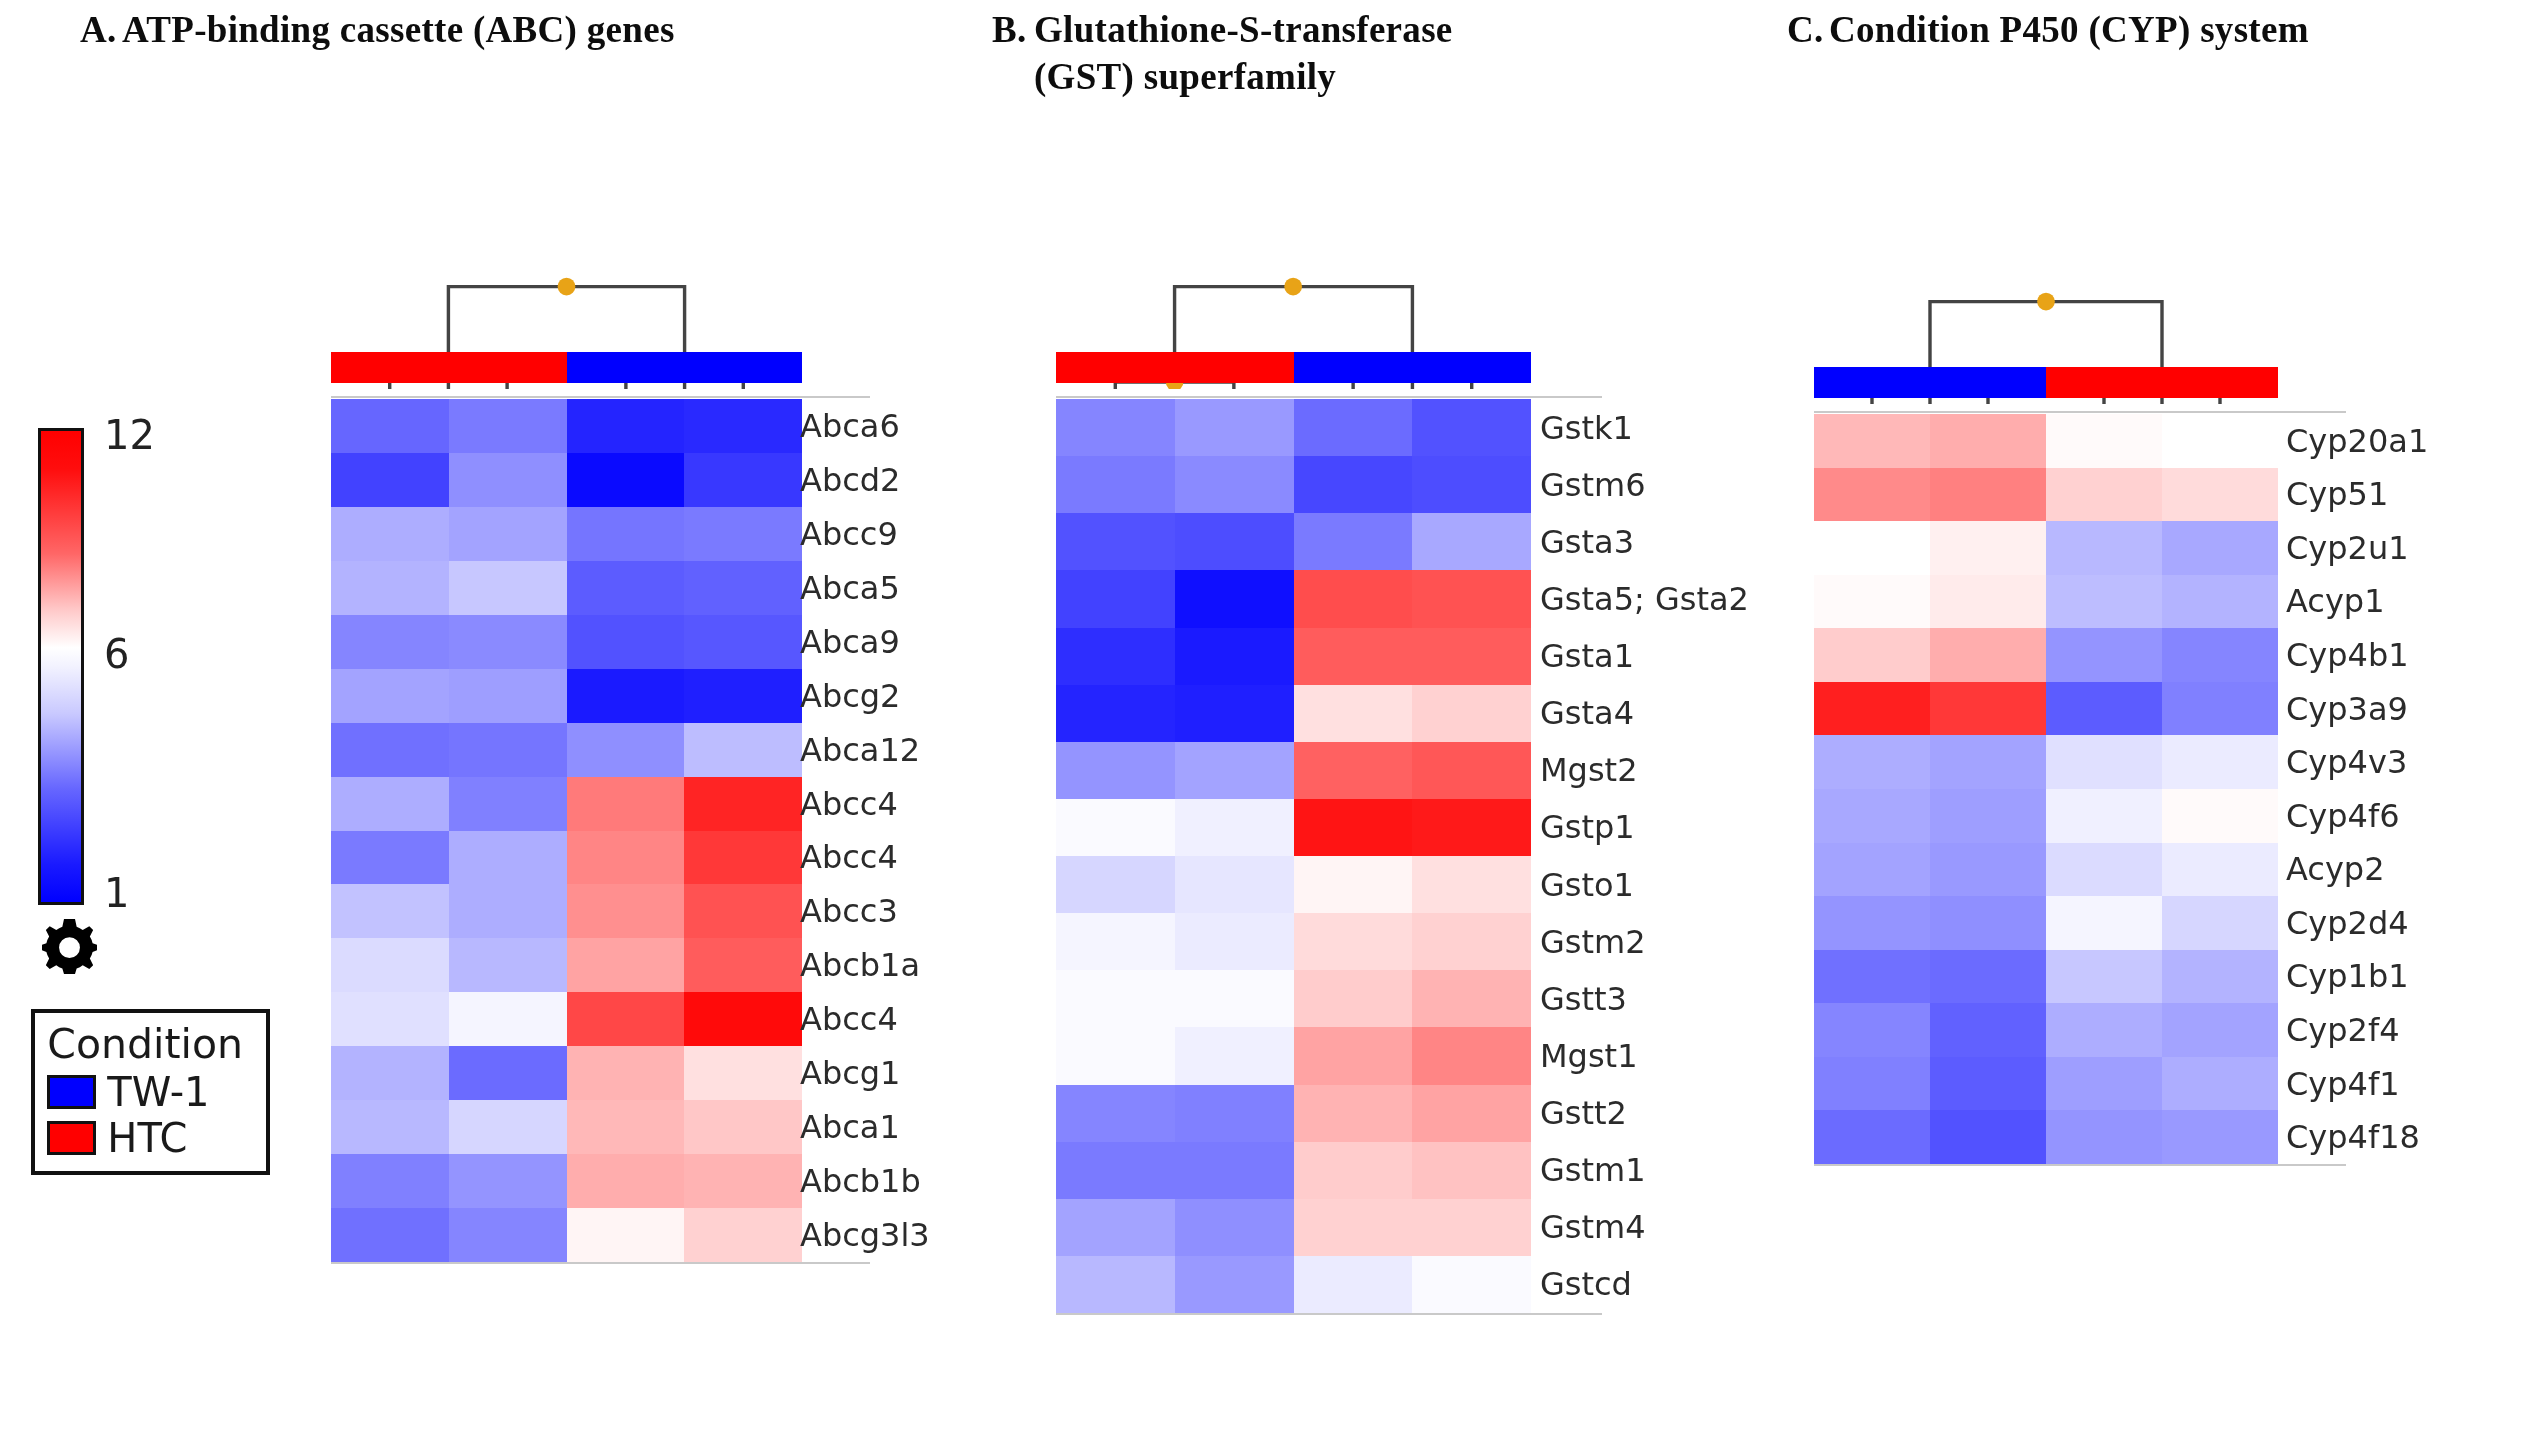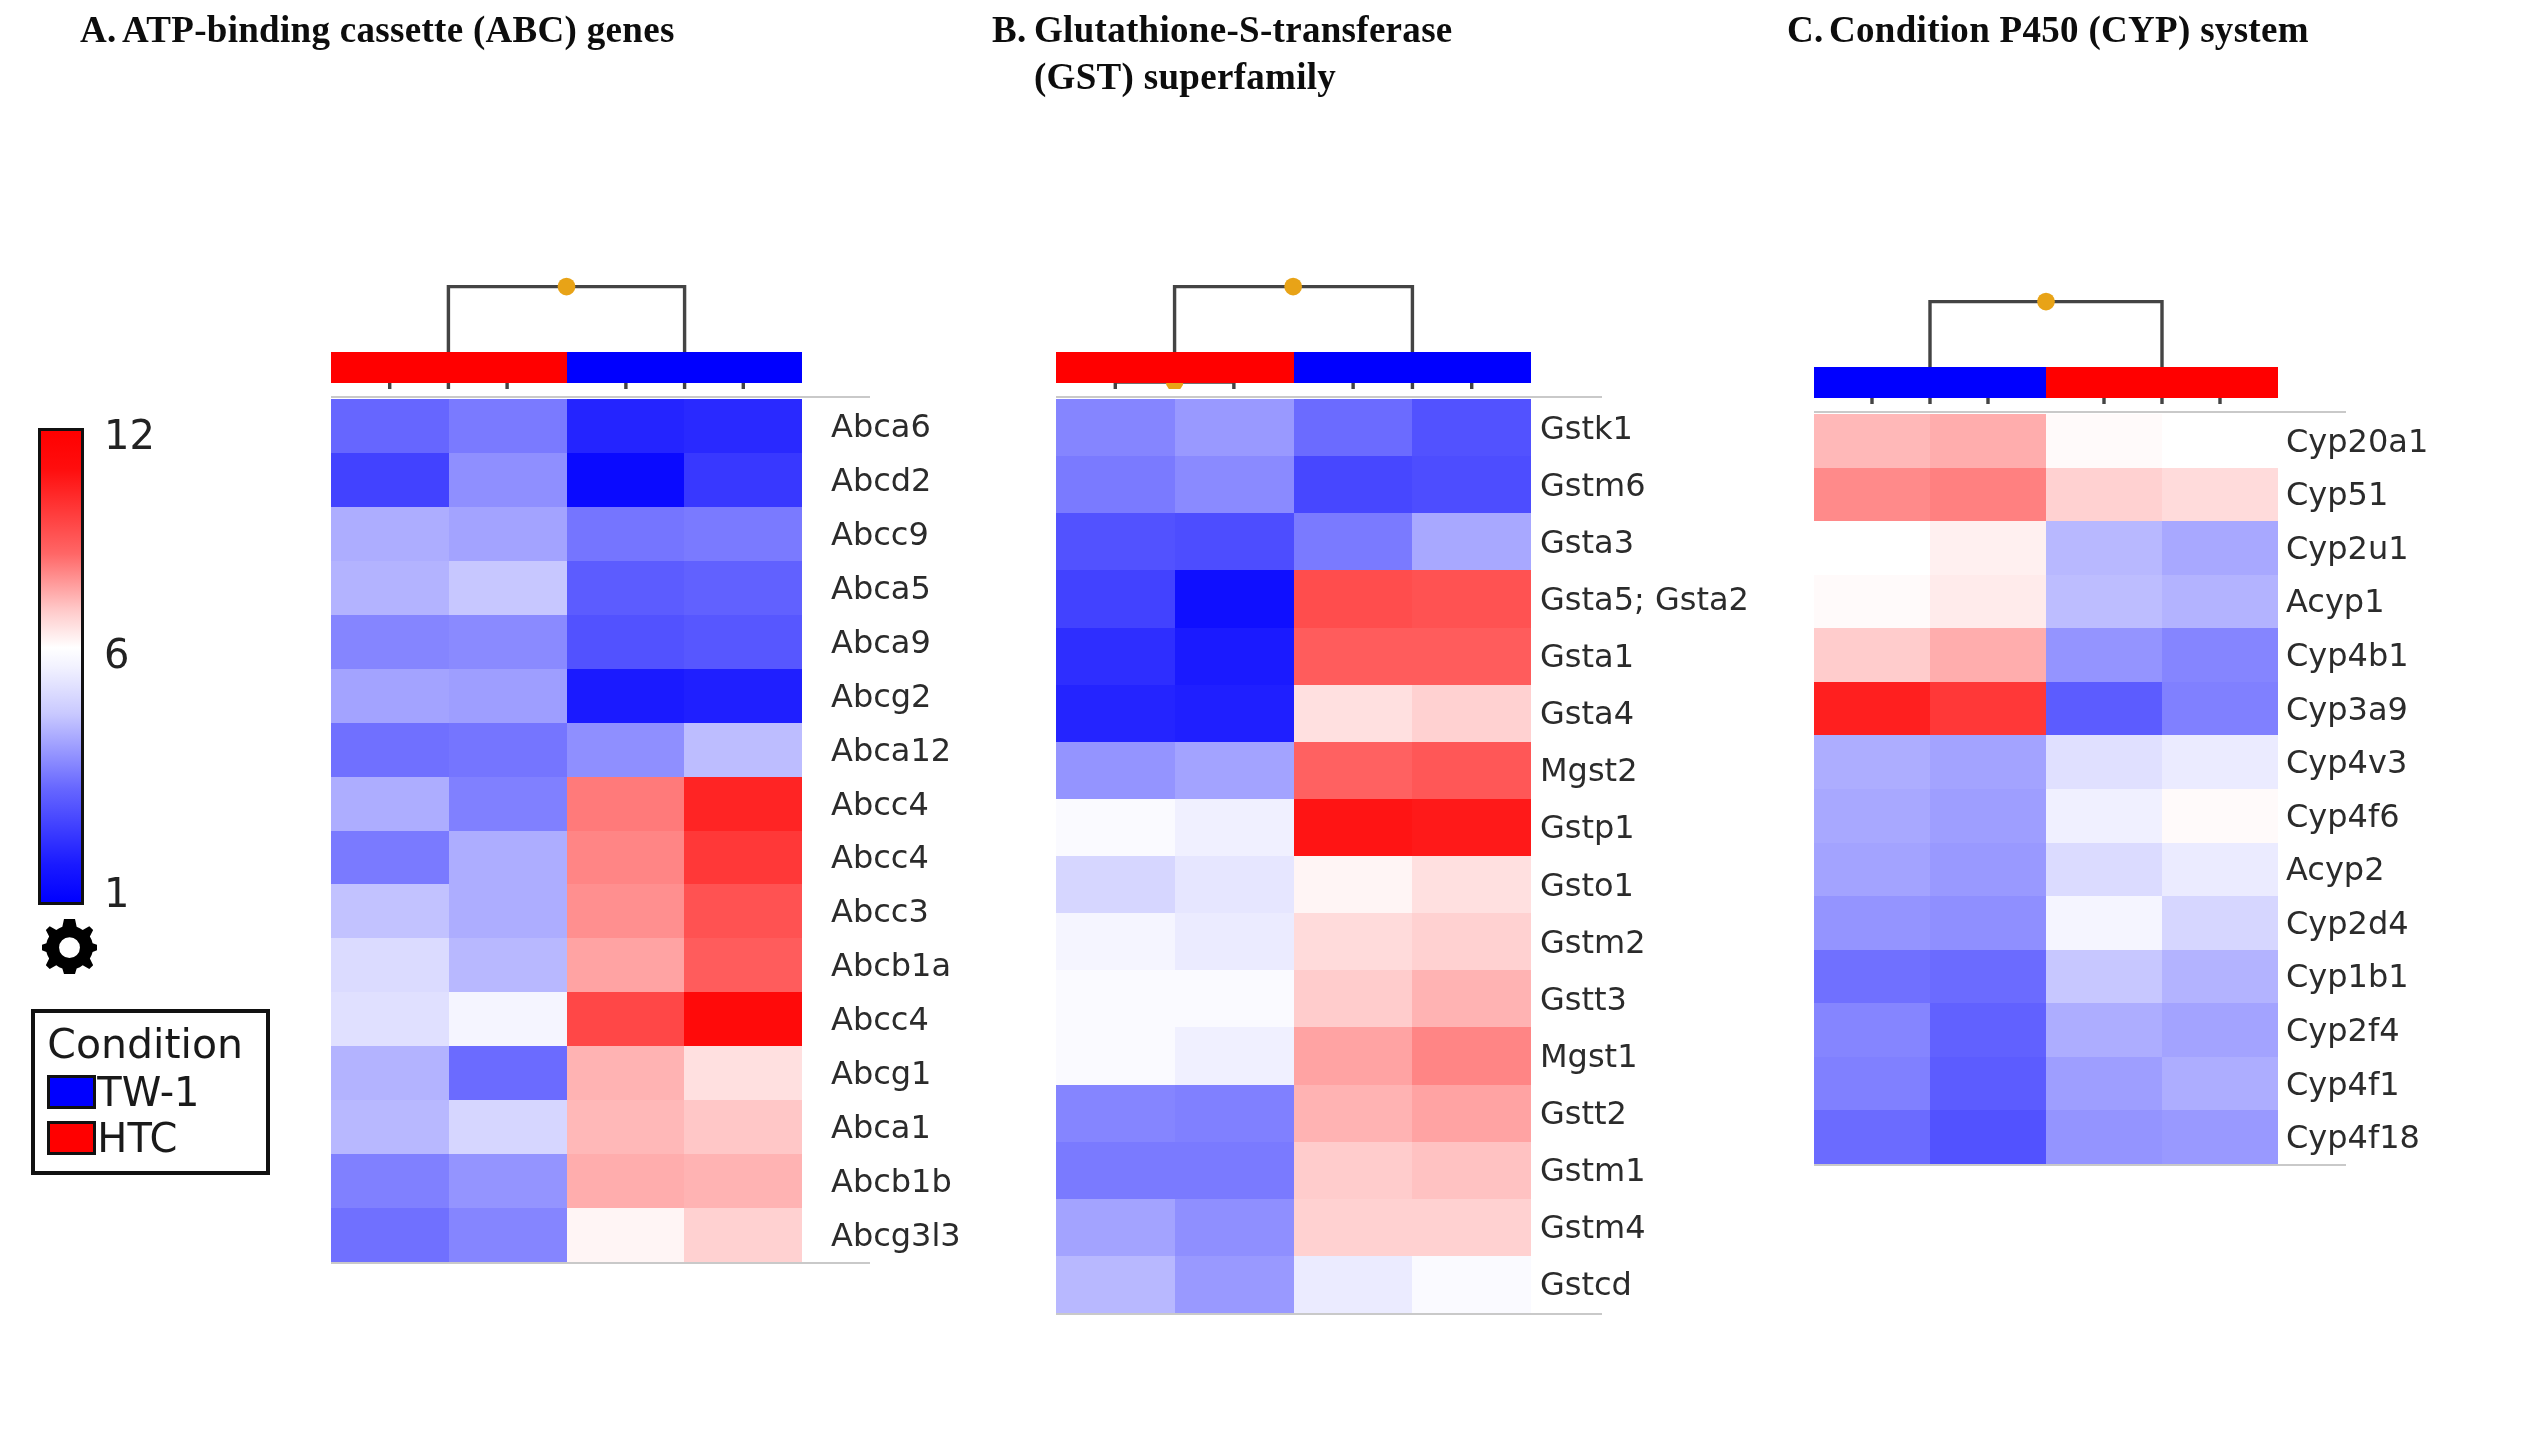--- a/index.html
+++ b/index.html
@@ -86,21 +86,21 @@
     font-family: "DejaVu Sans", sans-serif;
     font-size: 41px;
     color: #1a1a1a;
     line-height: 1.05;
     margin-bottom: 6.8px;
     white-space: nowrap;
   }
   .legend-row {
     display: flex;
     align-items: center;
-    gap: 1px;
+    gap: 11px;
     margin-top: 5.5px;
   }
   .legend-swatch {
     width: 49px;
     height: 34px;
     border: 3.4px solid #111111;
     box-sizing: border-box;
     flex: 0 0 auto;
   }
   .legend-label {
@@ -264,21 +264,21 @@
       <div class="hm-cell" style="background: rgb(128, 128, 255);"></div>
       <div class="hm-cell" style="background: rgb(148, 148, 255);"></div>
       <div class="hm-cell" style="background: rgb(255, 173, 173);"></div>
       <div class="hm-cell" style="background: rgb(255, 179, 179);"></div>
       <div class="hm-cell" style="background: rgb(112, 112, 255);"></div>
       <div class="hm-cell" style="background: rgb(133, 133, 255);"></div>
       <div class="hm-cell" style="background: rgb(255, 245, 245);"></div>
       <div class="hm-cell" style="background: rgb(255, 209, 209);"></div>
     </div>
   <div class="hm-rule" style="left:0; top:1071px; width:539px;"></div>
-  <div class="row-labels" id="labels-a" style="left: 500px; top: 208px; width: 211px; height: 863px; display: grid; grid-template-rows: repeat(16, 1fr);">
+  <div class="row-labels" id="labels-a" style="left: 469px; top: 208px; width: 211px; height: 863px; display: grid; grid-template-rows: repeat(16, 1fr);">
       <div class="row-label">Abca6</div>
       <div class="row-label">Abcd2</div>
       <div class="row-label">Abcc9</div>
       <div class="row-label">Abca5</div>
       <div class="row-label">Abca9</div>
       <div class="row-label">Abcg2</div>
       <div class="row-label">Abca12</div>
       <div class="row-label">Abcc4</div>
       <div class="row-label">Abcc4</div>
       <div class="row-label">Abcc3</div>

